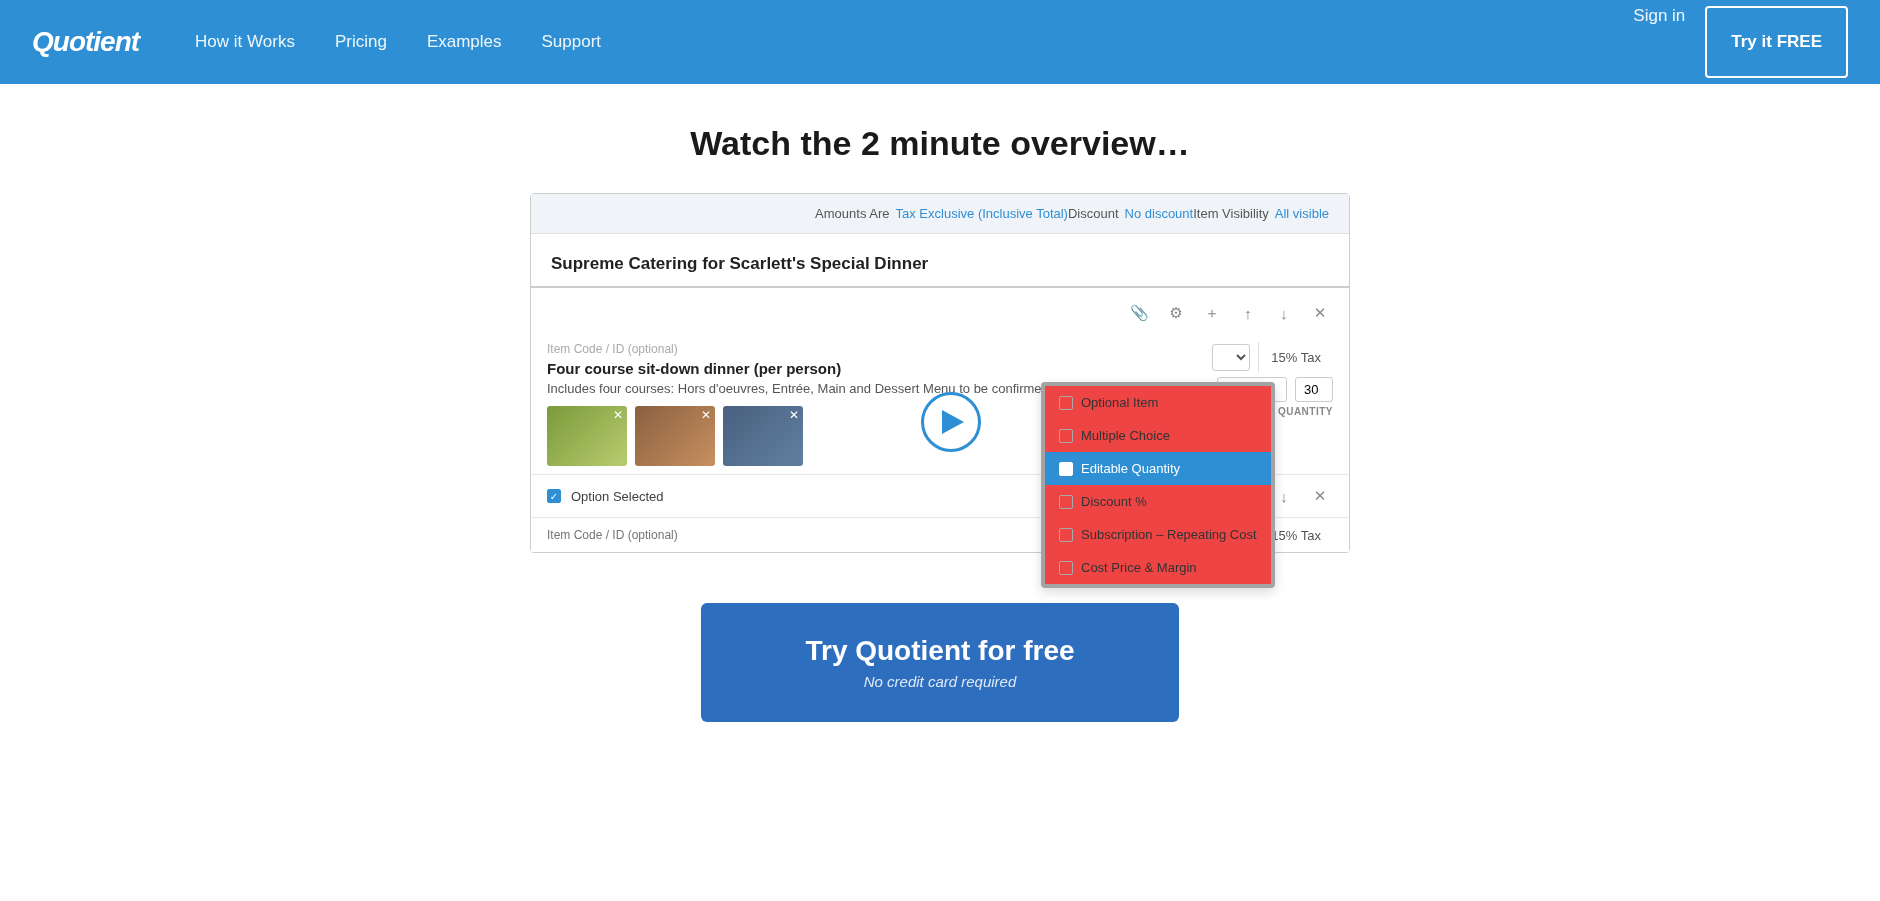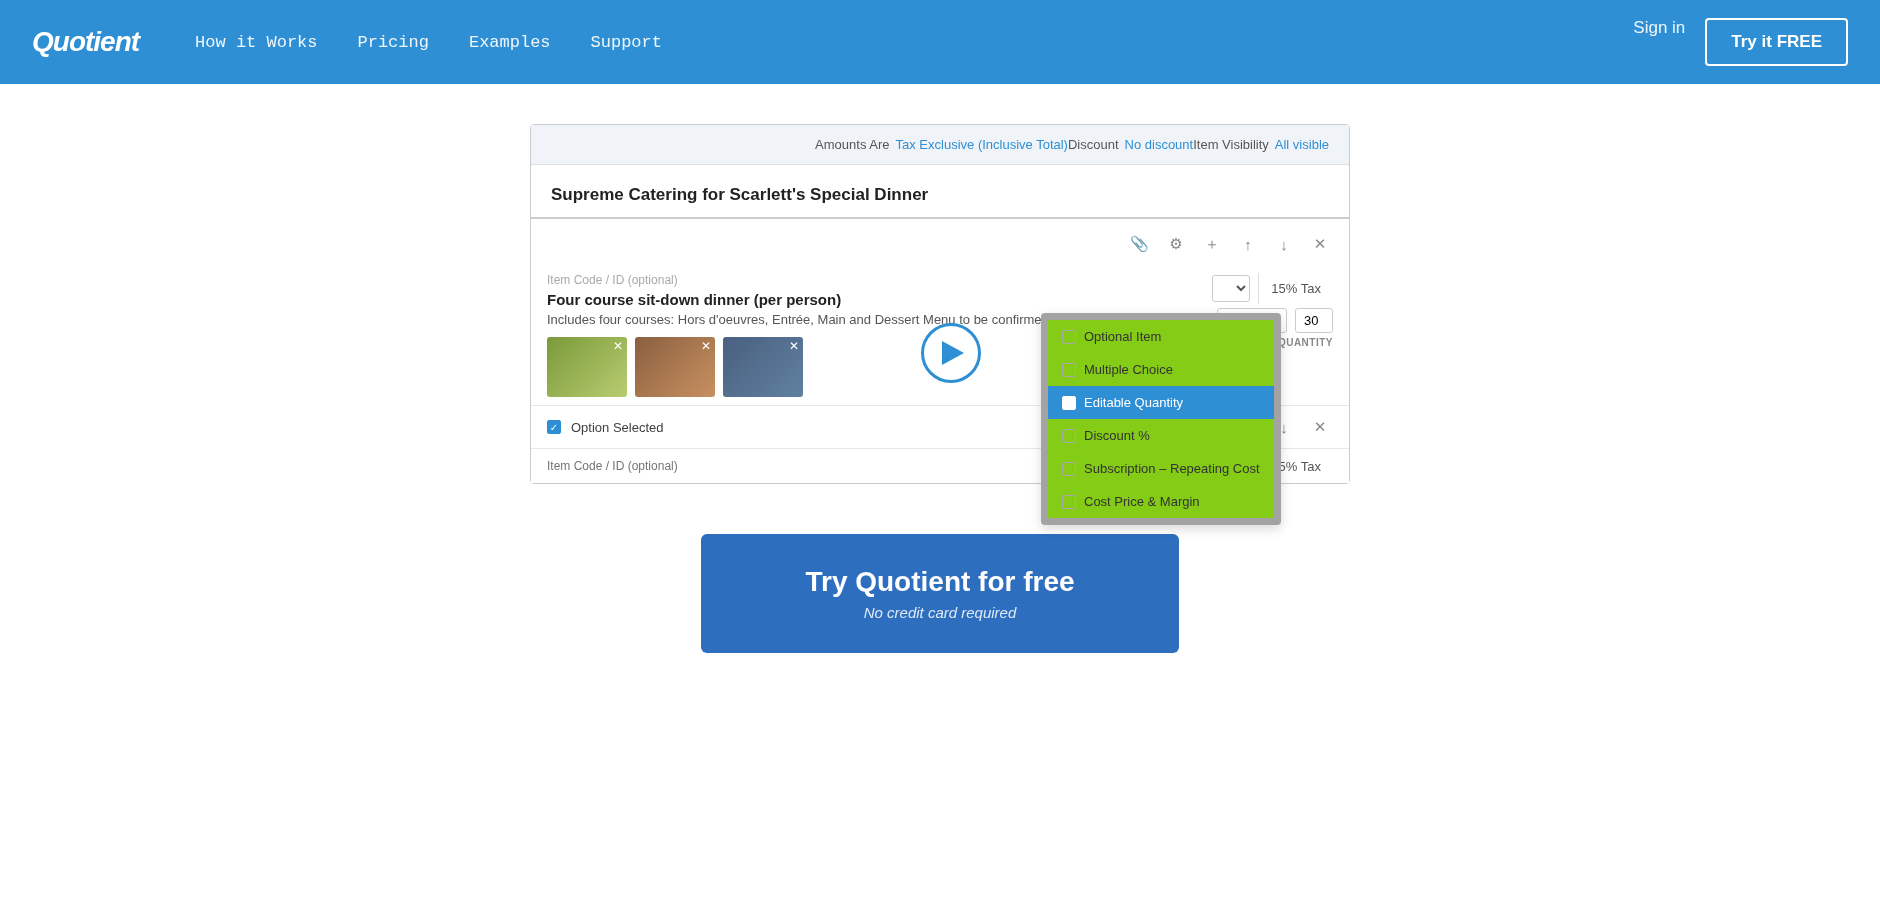--- a/index.html
+++ b/index.html
@@ -20,21 +20,20 @@
       font-weight: 700;
       letter-spacing: -1px;
       margin-right: 40px;
       font-style: italic;
     }
     .navbar-nav {
       display: flex;
       align-items: flex-start;
       gap: 8px;
       flex: 1;
-      font-family: Liberation Mono, monospace;
     }
     .navbar-nav a {
       color: #fff;
       text-decoration: none;
       font-size: 17px;
       padding: 8px 16px;
       border-radius: 4px;
       opacity: 0.92;
     }
     .navbar-right {
@@ -47,21 +46,21 @@
       font-size: 17px;
       text-decoration: none;
       opacity: 0.92;
     }
     .navbar-try-btn {
       border: 2px solid #fff;
       background: transparent;
       color: #fff;
       font-size: 17px;
       font-weight: 600;
-      padding: 12px 24px;
+      padding: 24px 24px;
       border-radius: 4px;
       cursor: pointer;
     }
 
     
     .main-content {
       background: #fff;
       padding: 40px 20px 0;
     }
 
@@ -212,22 +211,22 @@
       border-width: 12px 0 12px 22px;
       border-color: transparent transparent transparent #2e8fd4;
       margin-left: 4px;
     }
 
     
     .dropdown-menu {
       position: absolute;
       left: 510px;
       top: 48px;
-      background: #84cc16;
-      border: 7px solid #a3a3a3;
+      background: #ef4444;
+      border: 4px solid #a3a3a3;
       border-radius: 4px;
       box-shadow: 0 4px 12px rgba(0,0,0,0.15);
       min-width: 180px;
       z-index: 20;
     }
     .dropdown-item {
       padding: 9px 14px;
       font-size: 13px;
       color: #333;
       display: flex;
@@ -406,20 +405,21 @@
     <a href="#">Support</a>
   </div>
   <div class="navbar-right">
     <a href="#" class="navbar-signin">Sign in</a>
     <button class="navbar-try-btn">Try it FREE</button>
   </div>
 </nav>
 
 <div class="main-content">
 
+  <h1 class="page-title">Watch the 2 minute overview…</h1>
 
   <div class="demo-container">
 
     <div class="demo-settings-bar">
       <div class="demo-settings-item">
         <span class="demo-settings-label">Amounts Are</span>
         <span class="demo-settings-value">Tax Exclusive (Inclusive Total)</span>
       </div>
       <div class="demo-settings-item">
         <span class="demo-settings-label">Discount</span>

